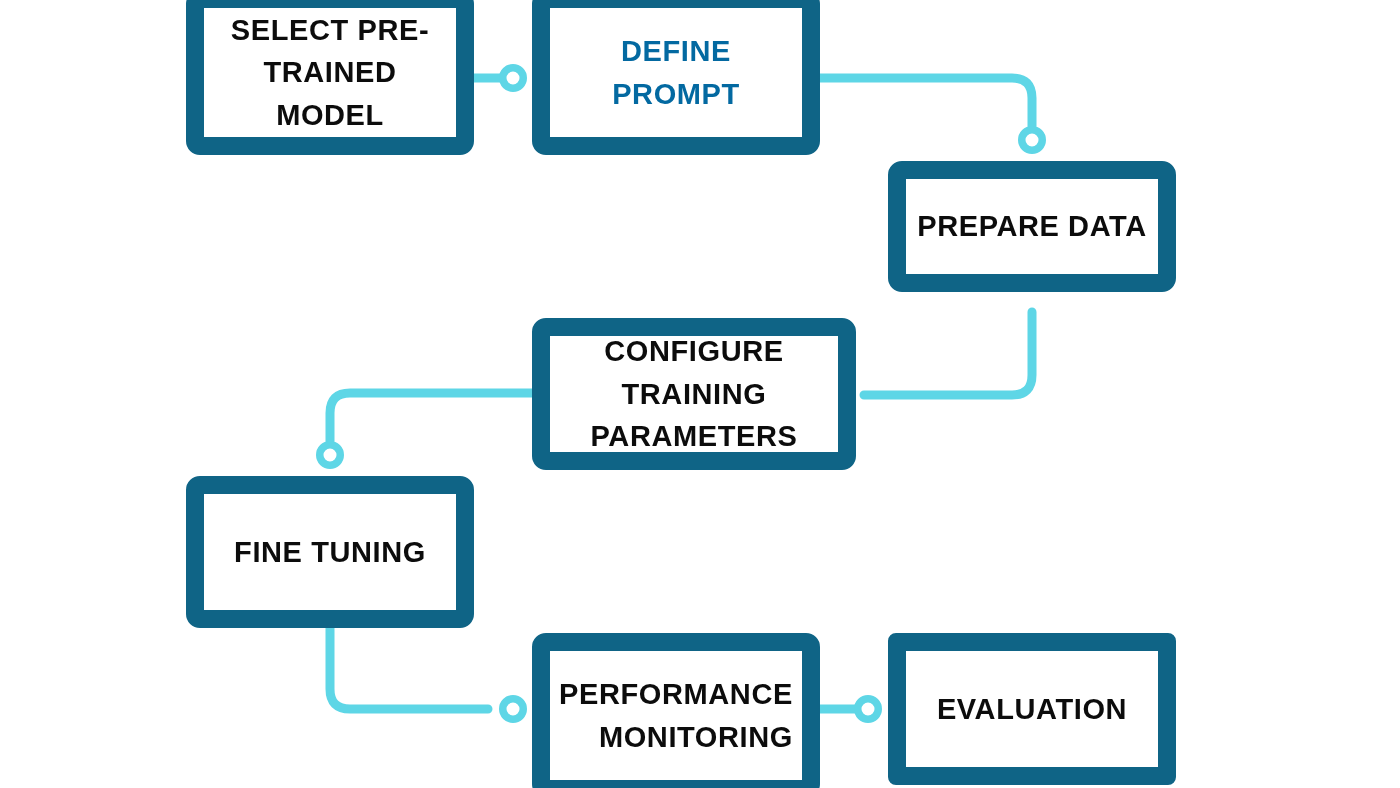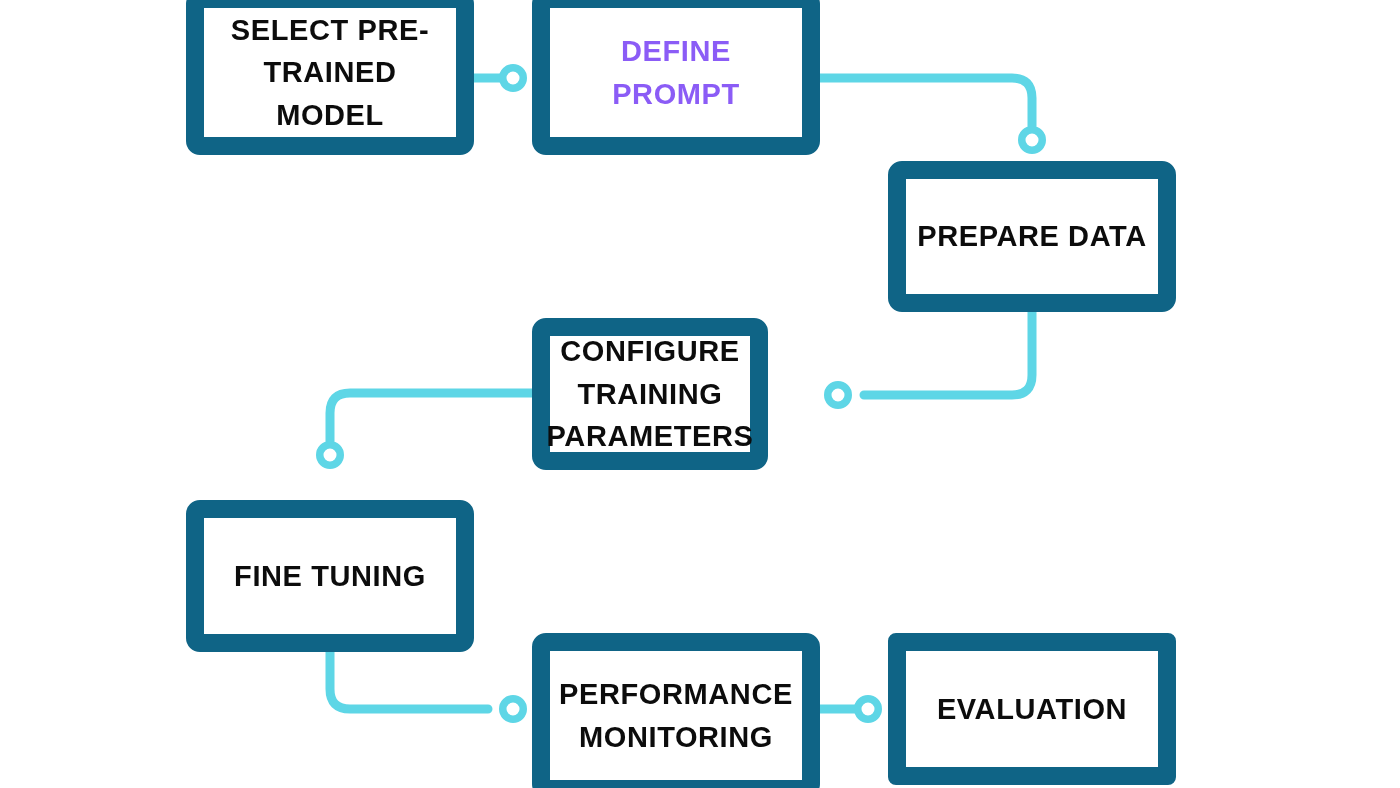--- a/index.html
+++ b/index.html
@@ -82,35 +82,35 @@
       </g>
     </svg>
 
   <div id="node-layer">
       <div class="node" style="left: 186px; top: -10px; width: 288px; height: 165px; border-width: 18px; border-color: rgb(15, 100, 134); background: rgb(255, 255, 255);">
         <div class="node-label" style="color: rgb(12, 12, 12);">Select Pre-
 Trained
 Model</div>
       </div>
       <div class="node" style="left: 532px; top: -10px; width: 288px; height: 165px; border-width: 18px; border-color: rgb(15, 100, 134); background: rgb(255, 255, 255);">
-        <div class="node-label" style="color: #8b5cf6;">Define Prompt</div>
+        <div class="node-label" style="color: #0369a1;">Define Prompt</div>
       </div>
-      <div class="node" style="left: 888px; top: 161px; width: 288px; height: 151px; border-width: 18px; border-color: rgb(15, 100, 134); background: rgb(255, 255, 255);">
+      <div class="node" style="left: 888px; top: 161px; width: 288px; height: 131px; border-width: 18px; border-color: rgb(15, 100, 134); background: rgb(255, 255, 255);">
         <div class="node-label" style="color: rgb(12, 12, 12);">Prepare Data</div>
       </div>
-      <div class="node" style="left: 532px; top: 318px; width: 236px; height: 152px; border-width: 18px; border-color: rgb(15, 100, 134); background: rgb(255, 255, 255);">
+      <div class="node" style="left: 532px; top: 318px; width: 324px; height: 152px; border-width: 18px; border-color: rgb(15, 100, 134); background: rgb(255, 255, 255);">
         <div class="node-label" style="color: rgb(12, 12, 12);">Configure
 Training
 Parameters</div>
       </div>
-      <div class="node" style="left: 186px; top: 500px; width: 288px; height: 152px; border-width: 18px; border-color: rgb(15, 100, 134); background: rgb(255, 255, 255);">
+      <div class="node" style="left: 186px; top: 476px; width: 288px; height: 152px; border-width: 18px; border-color: rgb(15, 100, 134); background: rgb(255, 255, 255);">
         <div class="node-label" style="color: rgb(12, 12, 12);">Fine Tuning</div>
       </div>
       <div class="node" style="left: 532px; top: 633px; width: 288px; height: 165px; border-width: 18px; border-color: rgb(15, 100, 134); background: rgb(255, 255, 255);">
-        <div class="node-label" style="color: rgb(12, 12, 12);">Performance
+        <div class="node-label" style="color: rgb(12, 12, 12); text-align: right;">Performance
 Monitoring</div>
       </div>
       <div class="node" style="left: 888px; top: 633px; width: 288px; height: 152px; border-width: 18px; border-color: rgb(15, 100, 134); background: rgb(255, 255, 255); border-radius: 8px;">
         <div class="node-label" style="color: rgb(12, 12, 12);">Evaluation</div>
       </div>
     </div>
 
 </div>
 
 </body></html>

